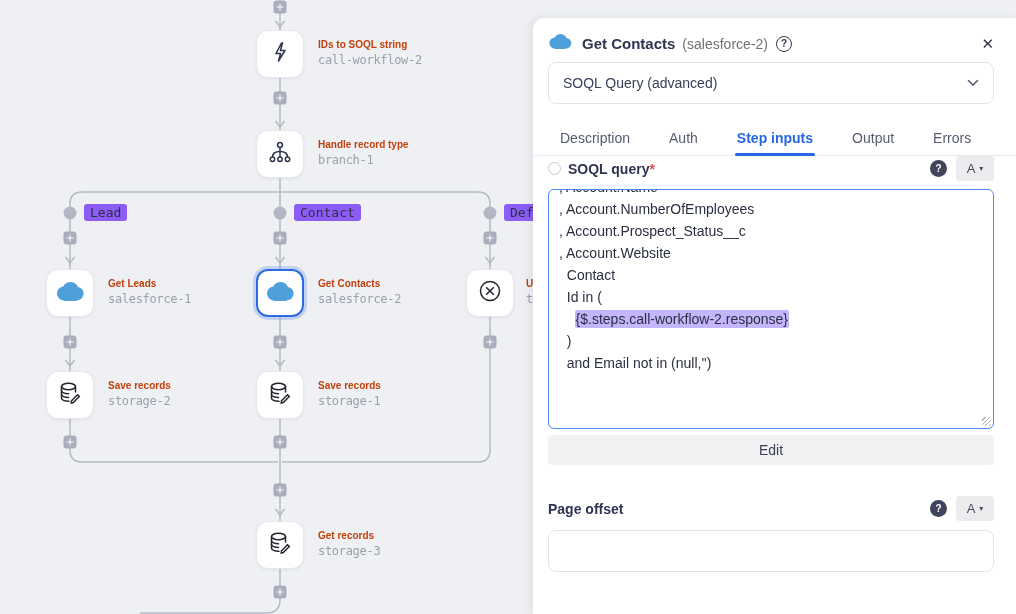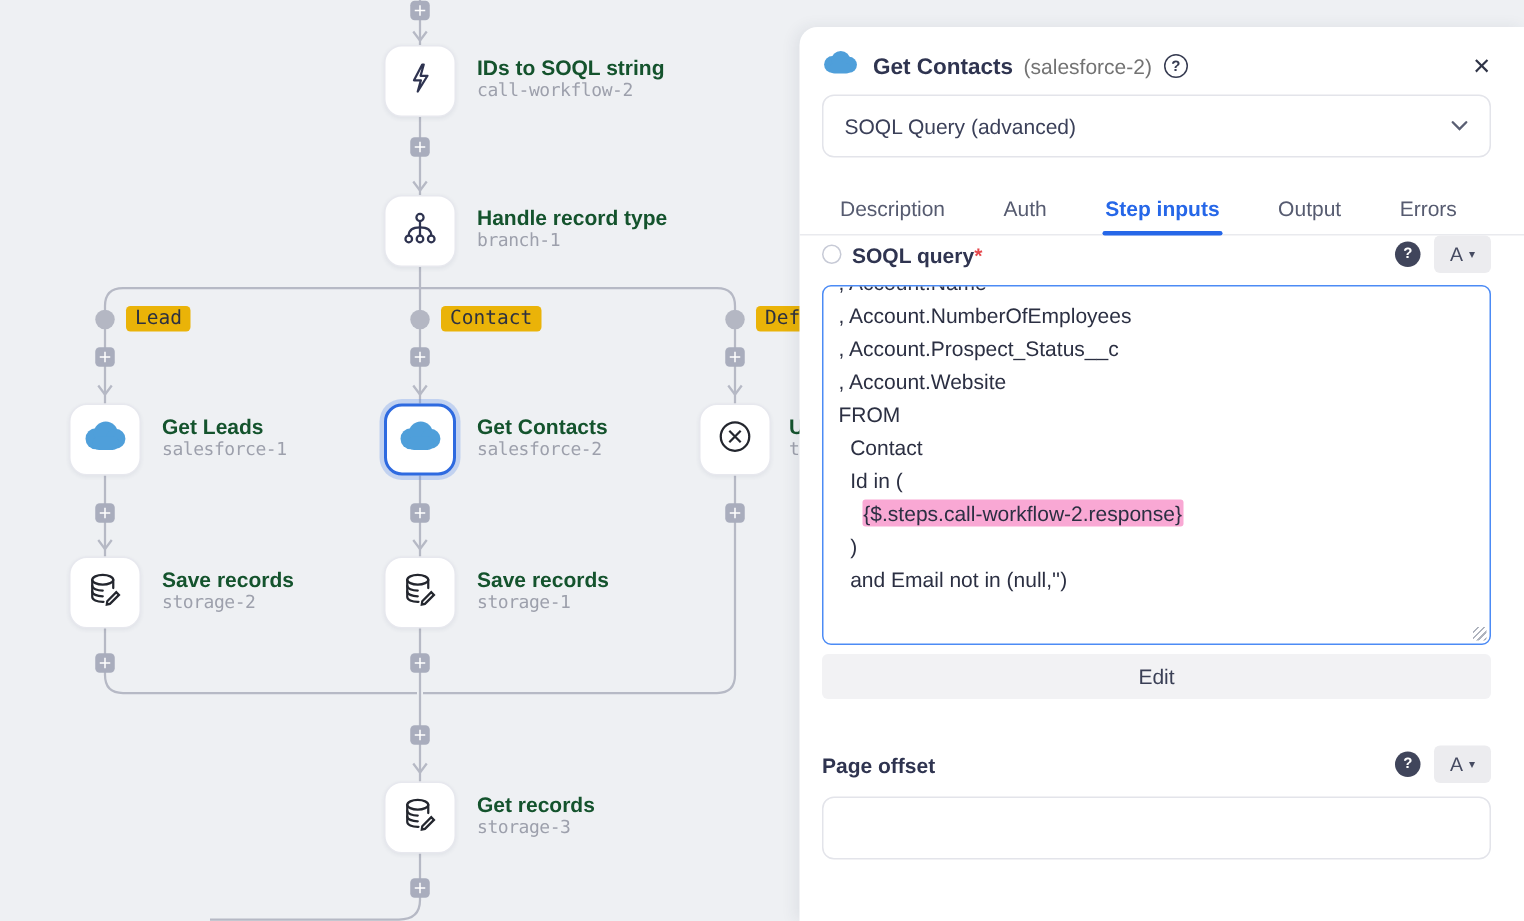--- a/index.html
+++ b/index.html
@@ -22,24 +22,24 @@
   .node{
     position:absolute;width:48px;height:48px;background:#fff;border-radius:12px;
     border:1px solid #e7e8ee;box-shadow:0 1px 3px rgba(45,50,90,.07);
     display:flex;align-items:center;justify-content:center;cursor:pointer;box-sizing:border-box;
   }
   .node.selected{
     border:2px solid #2e6ae0;
     box-shadow:0 0 0 3px rgba(92,144,235,.30);
   }
   .node-label{position:absolute;cursor:default;}
-  .node-title{font-size:14px;font-weight:700;color:#14532d;line-height:16px;white-space:nowrap;}
+  .node-title{font-size:10px;font-weight:700;color:#c2410c;line-height:16px;white-space:nowrap;}
   .node-sub{font-size:12px;font-family:"DejaVu Sans Mono",monospace;color:#9da0ac;line-height:15px;white-space:nowrap;letter-spacing:-.3px;}
   .branch-chip{
-    position:absolute;background:#eab308;padding:1px 6px;border-radius:3px;
+    position:absolute;background:#8b5cf6;padding:1px 6px;border-radius:3px;
     font-family:"DejaVu Sans Mono",monospace;font-size:13px;color:#2d3140;white-space:nowrap;cursor:pointer;
   }
   
   #panel{
     position:absolute;left:533px;top:18px;right:0;bottom:0;background:#fff;
     border-radius:12px 0 0 0;box-shadow:-3px 0 10px rgba(40,45,80,.08);
     padding:0 22px 0 15px;box-sizing:border-box;overflow:hidden;
   }
   .p-header{display:flex;align-items:center;margin-top:15px;}
   .p-title{font-size:15px;font-weight:700;color:#2f3450;margin-left:10px;}
@@ -76,21 +76,21 @@
     display:flex;align-items:center;justify-content:center;gap:4px;cursor:pointer;
   }
   .font-btn .a{font-size:13px;color:#474c62;}
   .font-btn .caret{font-size:8px;color:#474c62;}
   .code-box{
     margin-top:8px;height:240px;border:1px solid #4c8bf5;border-radius:6px;
     overflow:hidden;position:relative;background:#fff;cursor:text;box-sizing:border-box;
   }
   .code-inner{margin-top:-14px;padding:0 10px;}
   .code-line{font-size:14px;line-height:22px;color:#2b2f42;white-space:pre;}
-  .code-hl{background:#f9a8d4;border-radius:2px;padding:1px 1px;}
+  .code-hl{background:#c4b5fd;border-radius:2px;padding:1px 1px;}
   .resize-handle{
     position:absolute;right:2px;bottom:2px;width:9px;height:9px;
     background:repeating-linear-gradient(135deg,transparent 0 2px,#9aa0ad 2px 3px);
     opacity:.8;cursor:nwse-resize;
   }
   .edit-btn{
     margin-top:6px;height:30px;background:#f2f2f4;border-radius:4px;border:none;width:100%;
     display:flex;align-items:center;justify-content:center;
     font-size:14px;color:#3a3f55;cursor:pointer;font-family:inherit;
   }
@@ -318,21 +318,20 @@
         <span class="caret">▾</span>
     </span>
   </div>
 
   <div class="code-box">
     <div class="code-inner" id="code-lines">
         <div class="code-line">, Account.Name</div>
         <div class="code-line">, Account.NumberOfEmployees</div>
         <div class="code-line">, Account.Prospect_Status__c</div>
         <div class="code-line">, Account.Website</div>
-        <div class="code-line">FROM</div>
         <div class="code-line">  Contact</div>
         <div class="code-line">  Id in (</div>
         <div class="code-line"><span>    </span><span class="code-hl">{$.steps.call-workflow-2.response}</span></div>
         <div class="code-line">  )</div>
         <div class="code-line">  and Email not in (null,'')</div>
       </div>
     <div class="resize-handle"></div>
   </div>
 
   <button class="edit-btn">Edit</button>

